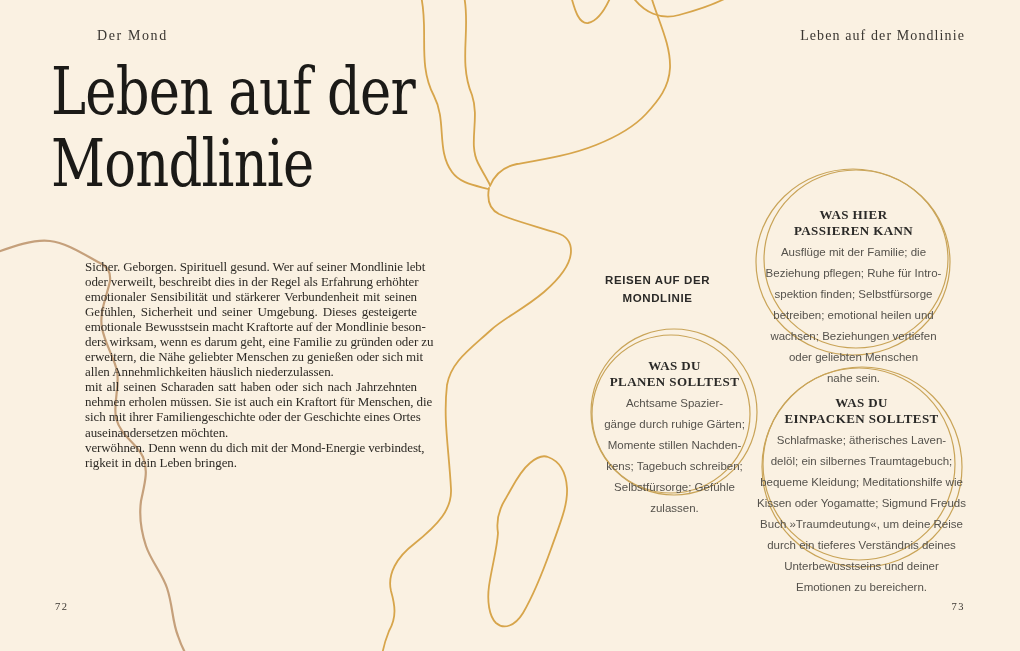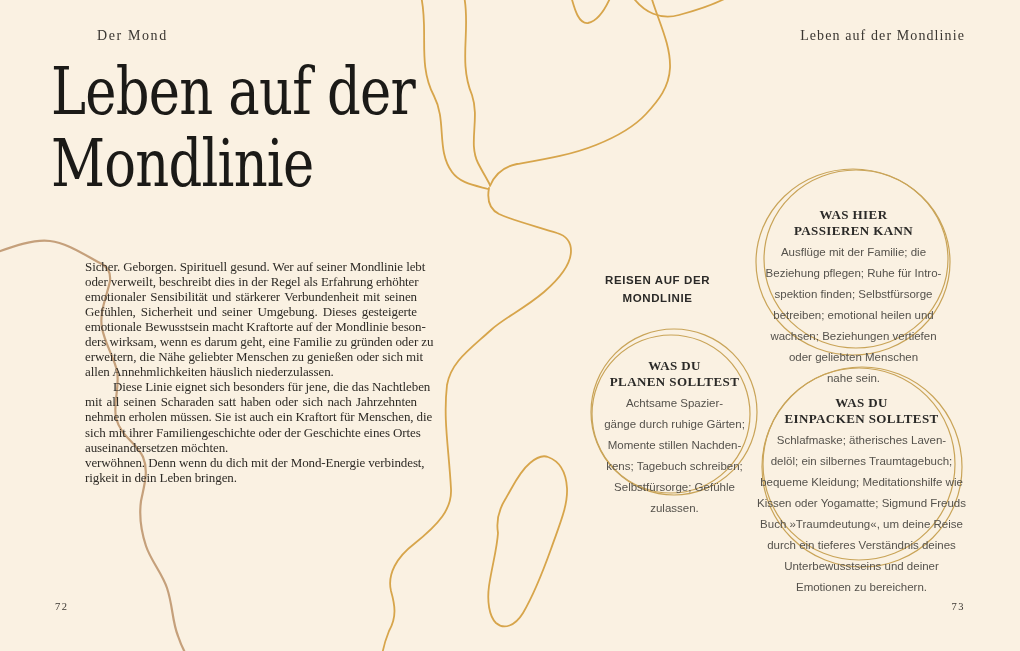--- a/index.html
+++ b/index.html
@@ -130,21 +130,20 @@
         <div class="bline">Sicher. Geborgen. Spirituell gesund. Wer auf seiner Mondlinie lebt</div>
         <div class="bline">oder verweilt, beschreibt dies in der Regel als Erfahrung erhöhter</div>
         <div class="bline">emotionaler Sensibilität und stärkerer Verbundenheit mit seinen</div>
         <div class="bline">Gefühlen, Sicherheit und seiner Umgebung. Dieses gesteigerte</div>
         <div class="bline">emotionale Bewusstsein macht Kraftorte auf der Mondlinie beson-</div>
         <div class="bline">ders wirksam, wenn es darum geht, eine Familie zu gründen oder zu</div>
         <div class="bline">erweitern, die Nähe geliebter Menschen zu genießen oder sich mit</div>
         <div class="bline last">allen Annehmlichkeiten häuslich niederzulassen.</div>
       </div>
       <div>
-        <div class="bline indent">Diese Linie eignet sich besonders für jene, die das Nachtleben</div>
         <div class="bline">mit all seinen Scharaden satt haben oder sich nach Jahrzehnten</div>
         <div class="bline">nehmen erholen müssen. Sie ist auch ein Kraftort für Menschen, die</div>
         <div class="bline">sich mit ihrer Familiengeschichte oder der Geschichte eines Ortes</div>
         <div class="bline last">auseinandersetzen möchten.</div>
       </div>
       <div>
         <div class="bline">verwöhnen. Denn wenn du dich mit der Mond-Energie verbindest,</div>
         <div class="bline last">rigkeit in dein Leben bringen.</div>
       </div>
     </div>

